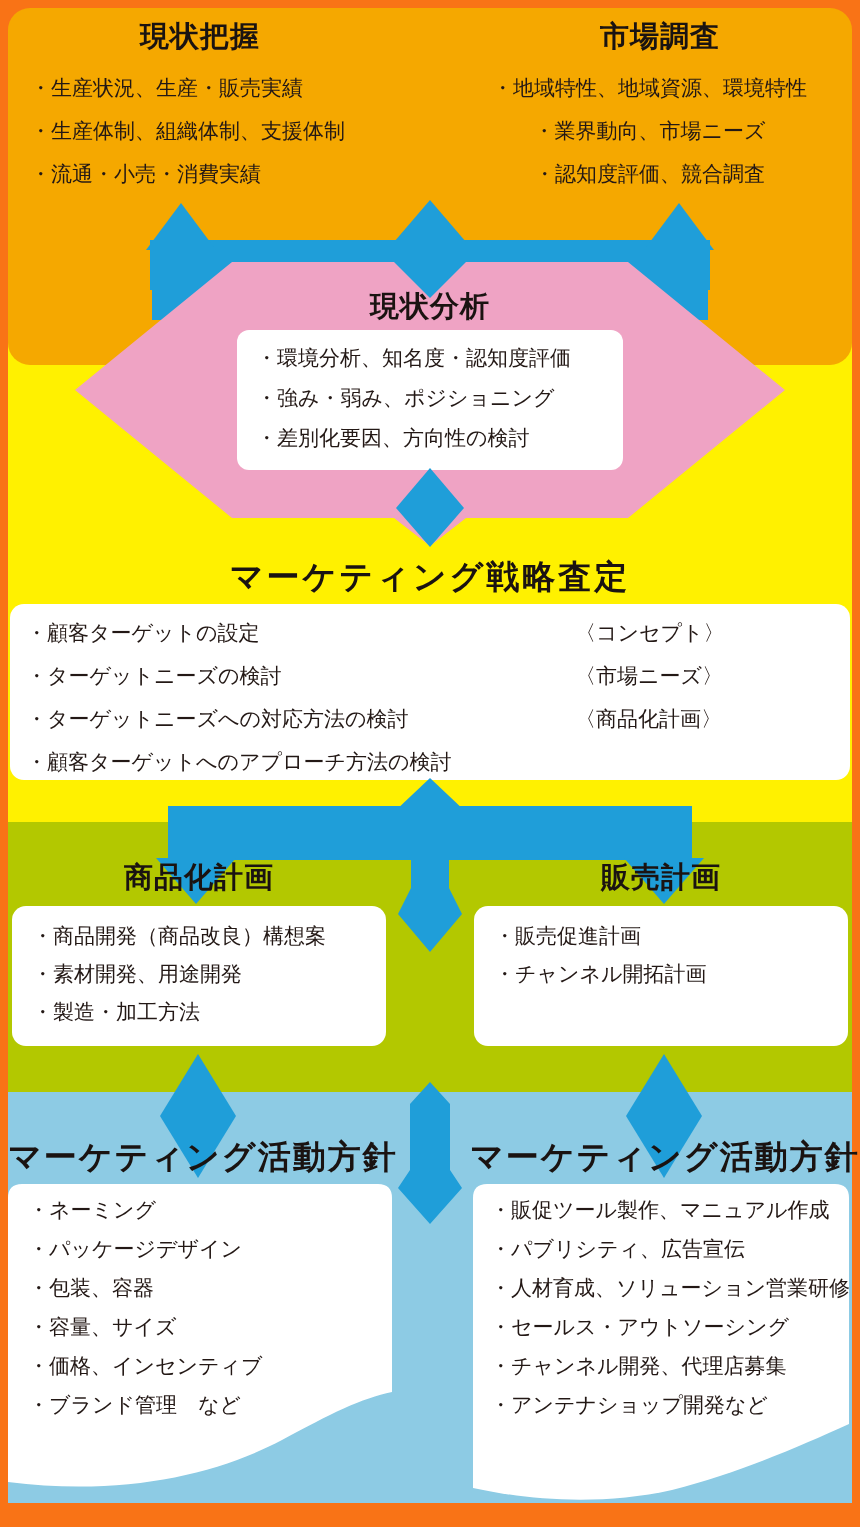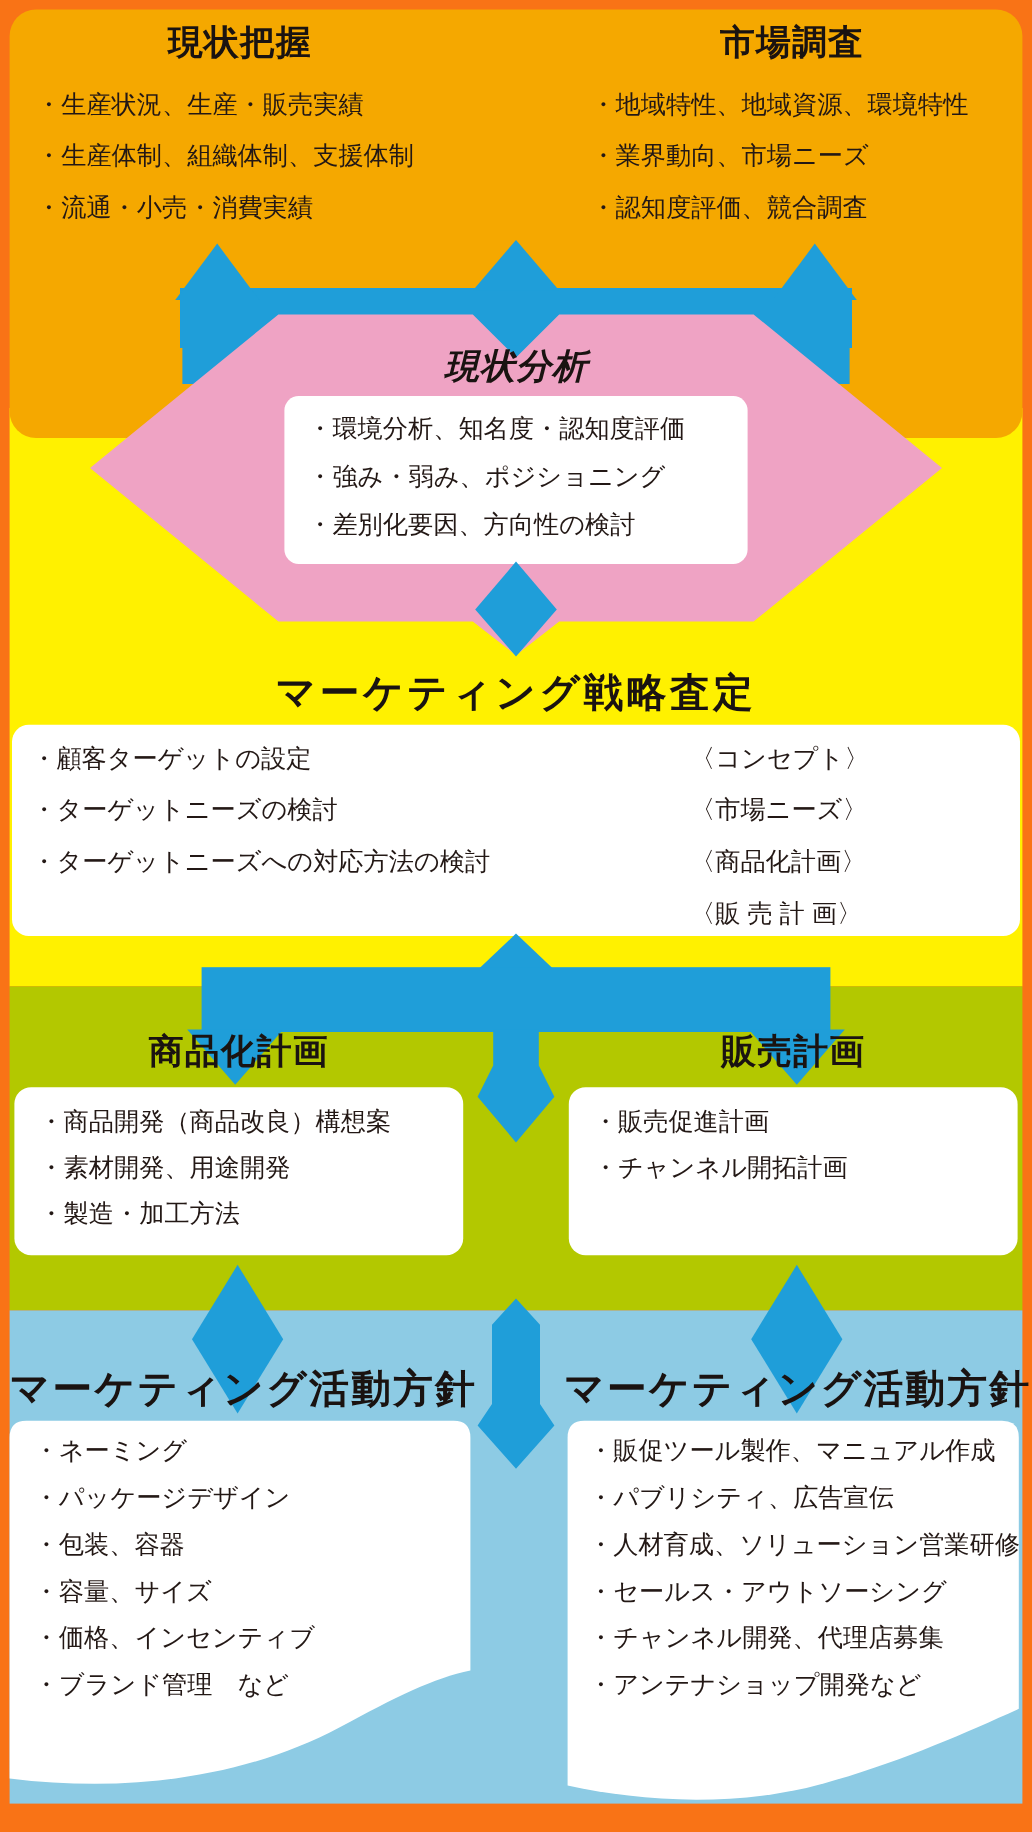--- a/index.html
+++ b/index.html
@@ -8,30 +8,30 @@
     font-family:"Liberation Sans", sans-serif; overflow:hidden;
     color:#231815;
   }
   .bg-svg { position:absolute; left:0; top:0; width:860px; height:1527px; }
   .title {
     position:absolute; font-weight:bold; color:#1a1311; text-align:center;
     white-space:nowrap; letter-spacing:1px; line-height:1.15;
   }
   .t-genjou   { left:12px;  top:20px;   width:376px; font-size:29px; }
   .t-shijou   { left:472px; top:20px;   width:376px; font-size:29px;text-align:center; }
-  .t-bunseki  { left:237px; top:290px;  width:386px; font-size:29px;font-style:italic; }
+  .t-bunseki  { left:237px; top:290px;  width:386px; font-size:29px; }
   .t-senryaku { left:10px;  top:558px;  width:840px; font-size:33px; letter-spacing:3px; }
   .t-shouhin  { left:12px;  top:861px;  width:374px; font-size:29px; }
   .t-hanbai   { left:474px; top:861px;  width:374px; font-size:29px; }
   .t-katsu-l  { left:8px;   top:1138px; width:384px; font-size:33px; letter-spacing:2px; }
   .t-katsu-r  { left:470px; top:1138px; width:382px; font-size:33px; letter-spacing:2px; }
   .list { position:absolute; font-size:21px; color:#231815; }
   .list .li { white-space:nowrap; }
   .l-tl { left:30px;  top:66px;   line-height:43px; }
-  .l-tr { left:492px; top:66px;   line-height:43px; }
+  .l-tr { left:492px; top:66px;   line-height:43px;text-align:center; }
   .l-an { left:256px; top:338px;  line-height:40px; }
   .l-pp { left:32px;  top:917px;  line-height:38px; }
   .l-sp { left:494px; top:917px;  line-height:38px; }
   .l-al { left:28px;  top:1190px; line-height:39px; }
   .l-ar { left:490px; top:1190px; line-height:39px; }
   .l-st { left:26px;  top:611px;  width:812px; line-height:43px; }
   .l-st .srow { position:relative; white-space:nowrap; }
   .l-st .tag  { position:absolute; left:549px; top:0; white-space:nowrap; }
 </style>
 </head>
@@ -121,21 +121,21 @@
     </div>
     <div class="srow">
       <span>・ターゲットニーズの検討</span>
       <span class="tag">〈市場ニーズ〉</span>
     </div>
     <div class="srow">
       <span>・ターゲットニーズへの対応方法の検討</span>
       <span class="tag">〈商品化計画〉</span>
     </div>
     <div class="srow">
-      <span class="tag">〈販 売 計 画〉</span>
+      <span>・顧客ターゲットへのアプローチ方法の検討</span>
     </div>
   </div>
 
   <div class="list l-pp">
     <div class="li">・商品開発（商品改良）構想案</div>
     <div class="li">・素材開発、用途開発</div>
     <div class="li">・製造・加工方法</div>
   </div>
 
   <div class="list l-sp">

